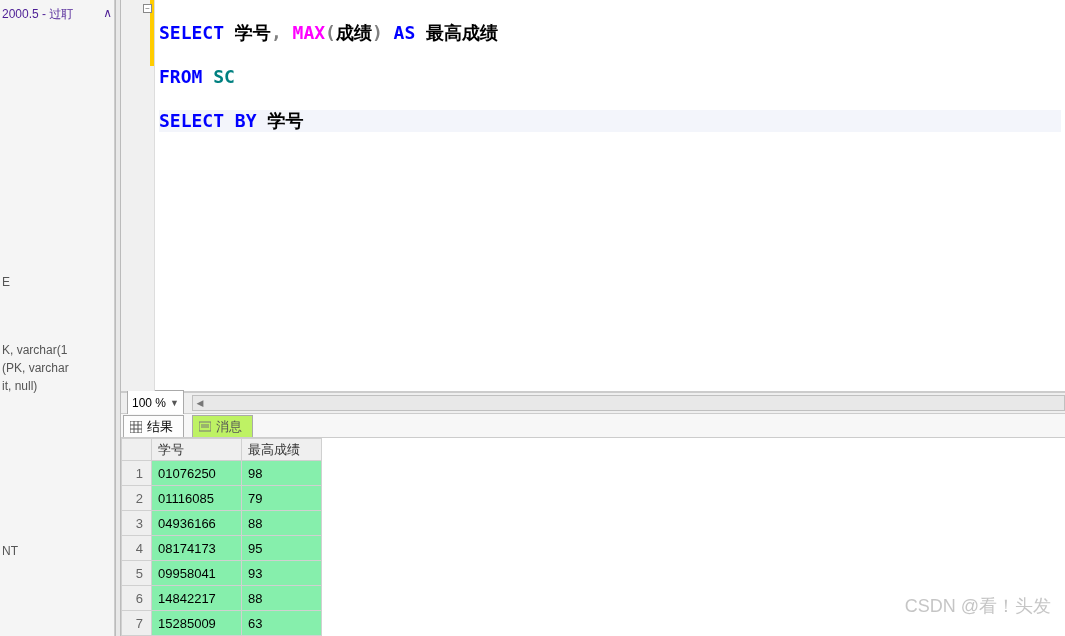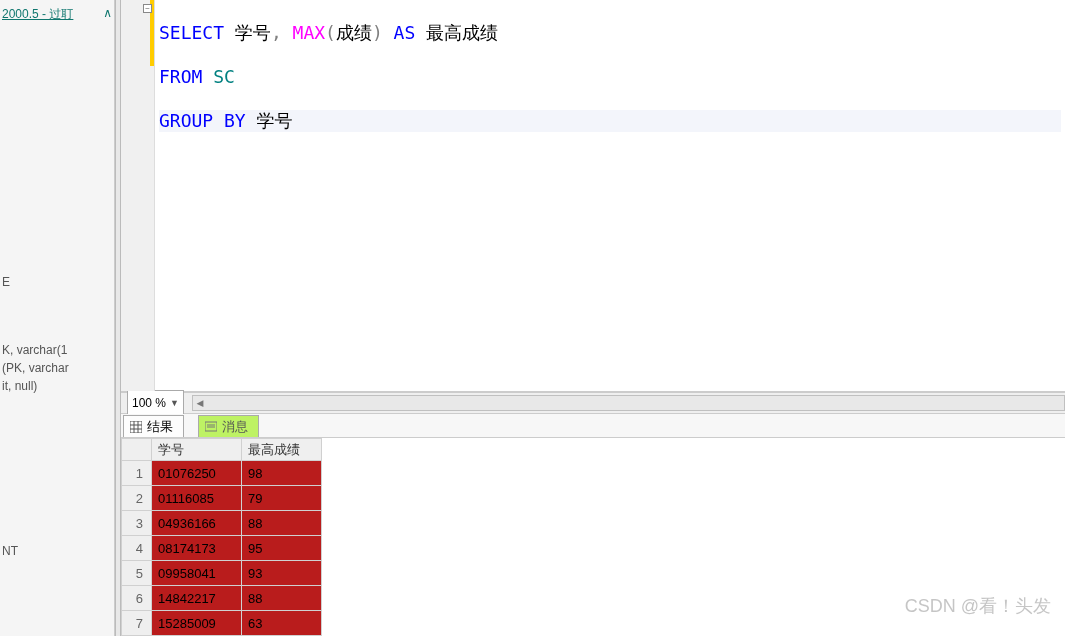--- a/index.html
+++ b/index.html
@@ -16,21 +16,21 @@
     .sidebar {
       width: 115px;
       background: #f5f5f5;
       border-right: 1px solid #ccc;
       padding: 4px 2px;
       overflow: hidden;
       white-space: nowrap;
       color: #333;
       position: relative;
     }
-    .sidebar-top { font-size: 12px; padding: 2px 0; color: #0f766e; text-decoration: underline; }
+    .sidebar-top { font-size: 12px; padding: 2px 0; color: #4c1d95; }
     .sidebar-mid { margin-top: 248px; font-size: 12px; color: #555; line-height: 18px; }
     .sidebar-bottom { position: absolute; top: 544px; font-size: 12px; color: #555; }
     .splitter-v { width: 6px; background: #e8e8e8; border-left:1px solid #bbb; border-right:1px solid #bbb; cursor: col-resize; }
     .main { flex: 1; display: flex; flex-direction: column; }
     .editor-pane {
       flex: 0 0 392px;
       background: #fff;
       display: flex;
       overflow: hidden;
       border-bottom: 1px solid #ccc;
@@ -64,21 +64,21 @@
     }
     .code-area {
       flex: 1;
       font-family: "SimSun", "NSimSun", monospace;
       font-size: 18px;
       line-height: 22px;
       padding: 0 4px;
       white-space: pre;
       position: relative;
     }
-    .code-line { height: 22px; }
+    .code-line { height: 22px; font-weight: bold; }
     .hl-line { background: #f3f5fb; display: inline-block; width: 100%; }
     .kw-blue { color: #0000ff; }
     .kw-magenta { color: #ff00ff; }
     .kw-gray { color: #808080; }
     .kw-teal { color: #008080; }
     .plain { color: #000; }
     .zoom-bar {
       height: 22px;
       background: #efefef;
       border-top: 1px solid #ccc;
@@ -118,21 +118,21 @@
       padding-left: 2px;
     }
     .tab {
       display: flex;
       align-items: center;
       height: 22px;
       padding: 0 10px 0 6px;
       border: 1px solid #aaa;
       border-bottom: none;
       background: #fdfdfd;
-      margin-right: 14px;
+      margin-right: 8px;
       font-size: 13px;
       cursor: pointer;
       gap: 5px;
     }
     .tab.inactive { background: #bef264; color: #555; }
     .tab-icon { width: 12px; height: 12px; display: inline-flex; align-items:center; justify-content:center; }
     .grid-icon svg, .msg-icon svg { width: 12px; height: 12px; }
     .results-pane {
       flex: 1;
       background: #fff;
@@ -142,21 +142,21 @@
     .results-table {
       border-collapse: collapse;
       font-size: 13px;
       font-family: "SimSun", Arial, sans-serif;
     }
     .results-table th, .results-table td {
       border: 1px solid #d0d0d0;
       height: 22px;
       padding: 0 6px;
       text-align: left;
-      background: #b91c1c;
+      background: #86efac;
     }
     .results-table th {
       background: #efefef;
       font-weight: normal;
       color: #333;
     }
     .results-table .rownum-cell {
       background: #efefef;
       text-align: right;
       color: #666;
@@ -199,21 +199,21 @@
 
   <div class="main">
     <div class="editor-pane">
       <div class="gutter">
         <div class="yellow-bar"></div>
         <div class="fold-indicator">−</div>
       </div>
       <div class="code-area">
 <div class="code-line"><span class="kw-blue">SELECT</span><span class="plain"> 学号</span><span class="kw-gray">,</span><span class="kw-magenta"> MAX</span><span class="kw-gray">(</span><span class="plain">成绩</span><span class="kw-gray">)</span><span class="kw-blue"> AS</span><span class="plain"> 最高成绩</span></div>
 <div class="code-line"><span class="kw-blue">FROM</span><span class="kw-teal"> SC</span></div>
-<div class="code-line hl-line"><span class="kw-blue">GROUP BY</span><span class="plain"> 学号</span></div>
+<div class="code-line hl-line"><span class="kw-blue">SELECT BY</span><span class="plain"> 学号</span></div>
       </div>
     </div>
 
     <div class="zoom-bar">
       <div class="zoom-select">
         <span>100 %</span>
         <span class="chev">▼</span>
       </div>
       <div class="h-scroll-track">
         <div class="h-scroll-arrow">◀</div>

